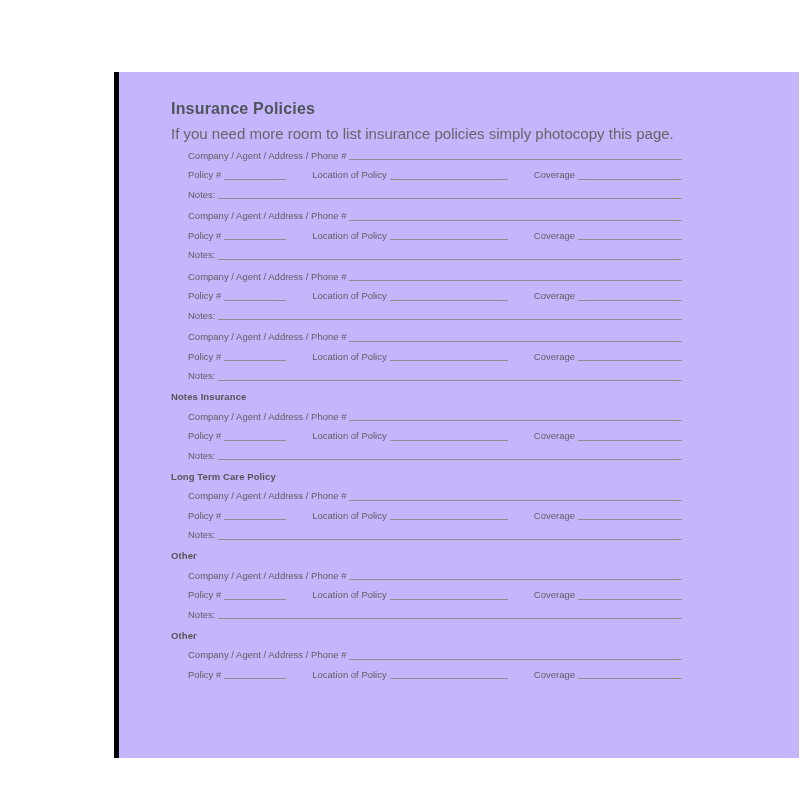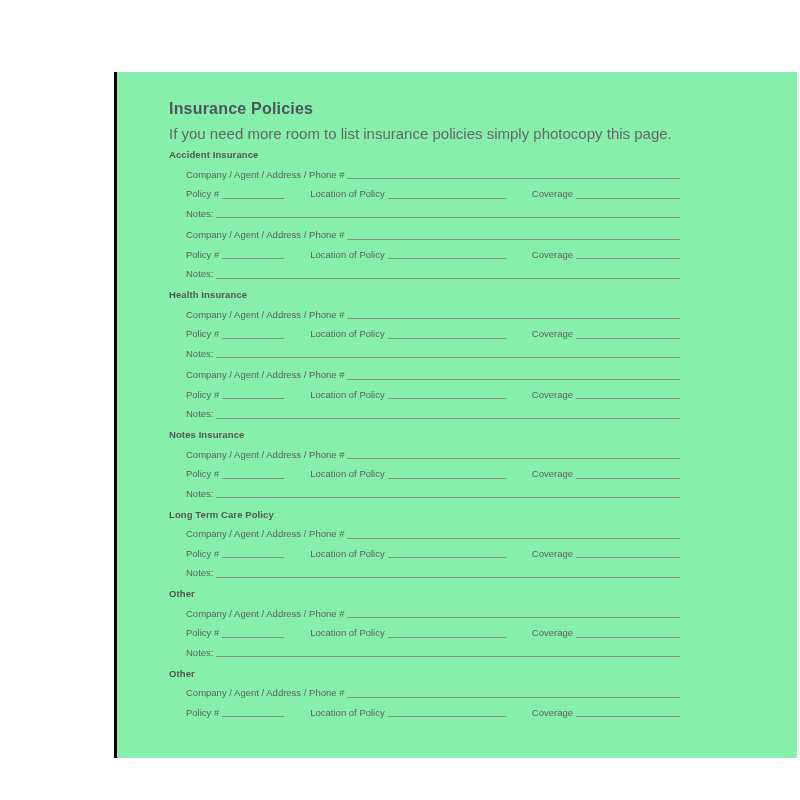--- a/index.html
+++ b/index.html
@@ -10,22 +10,22 @@
     background: #ffffff;
     font-family: "Liberation Sans", sans-serif;
     -webkit-font-smoothing: antialiased;
   }
   .page {
     position: absolute;
     left: 114px;
     top: 72px;
     width: 680px;
     height: 686px;
-    background: #86efac;
-    border-left: 3px solid #000000;
+    background: #c4b5fd;
+    border-left: 5px solid #000000;
     overflow: hidden;
   }
   .content {
     margin-left: 52px;
     width: 511px;
     padding-top: 28px;
   }
   .doc-title {
     font-size: 16px;
     line-height: 17px;
@@ -77,60 +77,58 @@
 <body>
 
 <div class="page">
   <div class="content">
     <div class="doc-title">Insurance Policies</div>
     <div class="doc-subtitle">If you need more room to list insurance policies simply photocopy this page.</div>
 
     <div class="sections">
 
       <div class="section">
-        <div class="section-heading">Accident Insurance</div>
-        <div class="row">
-          <span class="lbl">Company / Agent / Address / Phone #</span>
-          <span class="line flex"></span>
-        </div>
-        <div class="row">
-          <span class="lbl">Policy #</span>
-          <span class="line w-policy"></span>
-          <span class="lbl gap">Location of Policy</span>
-          <span class="line flex"></span>
-          <span class="lbl gap">Coverage</span>
-          <span class="line w-coverage"></span>
-        </div>
-        <div class="row">
-          <span class="lbl">Notes:</span>
-          <span class="line flex"></span>
-        </div>
-      </div>
-
-      <div class="section">
-        <div class="row">
-          <span class="lbl">Company / Agent / Address / Phone #</span>
-          <span class="line flex"></span>
-        </div>
-        <div class="row">
-          <span class="lbl">Policy #</span>
-          <span class="line w-policy"></span>
-          <span class="lbl gap">Location of Policy</span>
-          <span class="line flex"></span>
-          <span class="lbl gap">Coverage</span>
-          <span class="line w-coverage"></span>
-        </div>
-        <div class="row">
-          <span class="lbl">Notes:</span>
-          <span class="line flex"></span>
-        </div>
-      </div>
-
-      <div class="section">
-        <div class="section-heading">Health Insurance</div>
+        <div class="row">
+          <span class="lbl">Company / Agent / Address / Phone #</span>
+          <span class="line flex"></span>
+        </div>
+        <div class="row">
+          <span class="lbl">Policy #</span>
+          <span class="line w-policy"></span>
+          <span class="lbl gap">Location of Policy</span>
+          <span class="line flex"></span>
+          <span class="lbl gap">Coverage</span>
+          <span class="line w-coverage"></span>
+        </div>
+        <div class="row">
+          <span class="lbl">Notes:</span>
+          <span class="line flex"></span>
+        </div>
+      </div>
+
+      <div class="section">
+        <div class="row">
+          <span class="lbl">Company / Agent / Address / Phone #</span>
+          <span class="line flex"></span>
+        </div>
+        <div class="row">
+          <span class="lbl">Policy #</span>
+          <span class="line w-policy"></span>
+          <span class="lbl gap">Location of Policy</span>
+          <span class="line flex"></span>
+          <span class="lbl gap">Coverage</span>
+          <span class="line w-coverage"></span>
+        </div>
+        <div class="row">
+          <span class="lbl">Notes:</span>
+          <span class="line flex"></span>
+        </div>
+      </div>
+
+      <div class="section">
         <div class="row">
           <span class="lbl">Company / Agent / Address / Phone #</span>
           <span class="line flex"></span>
         </div>
         <div class="row">
           <span class="lbl">Policy #</span>
           <span class="line w-policy"></span>
           <span class="lbl gap">Location of Policy</span>
           <span class="line flex"></span>
           <span class="lbl gap">Coverage</span>

